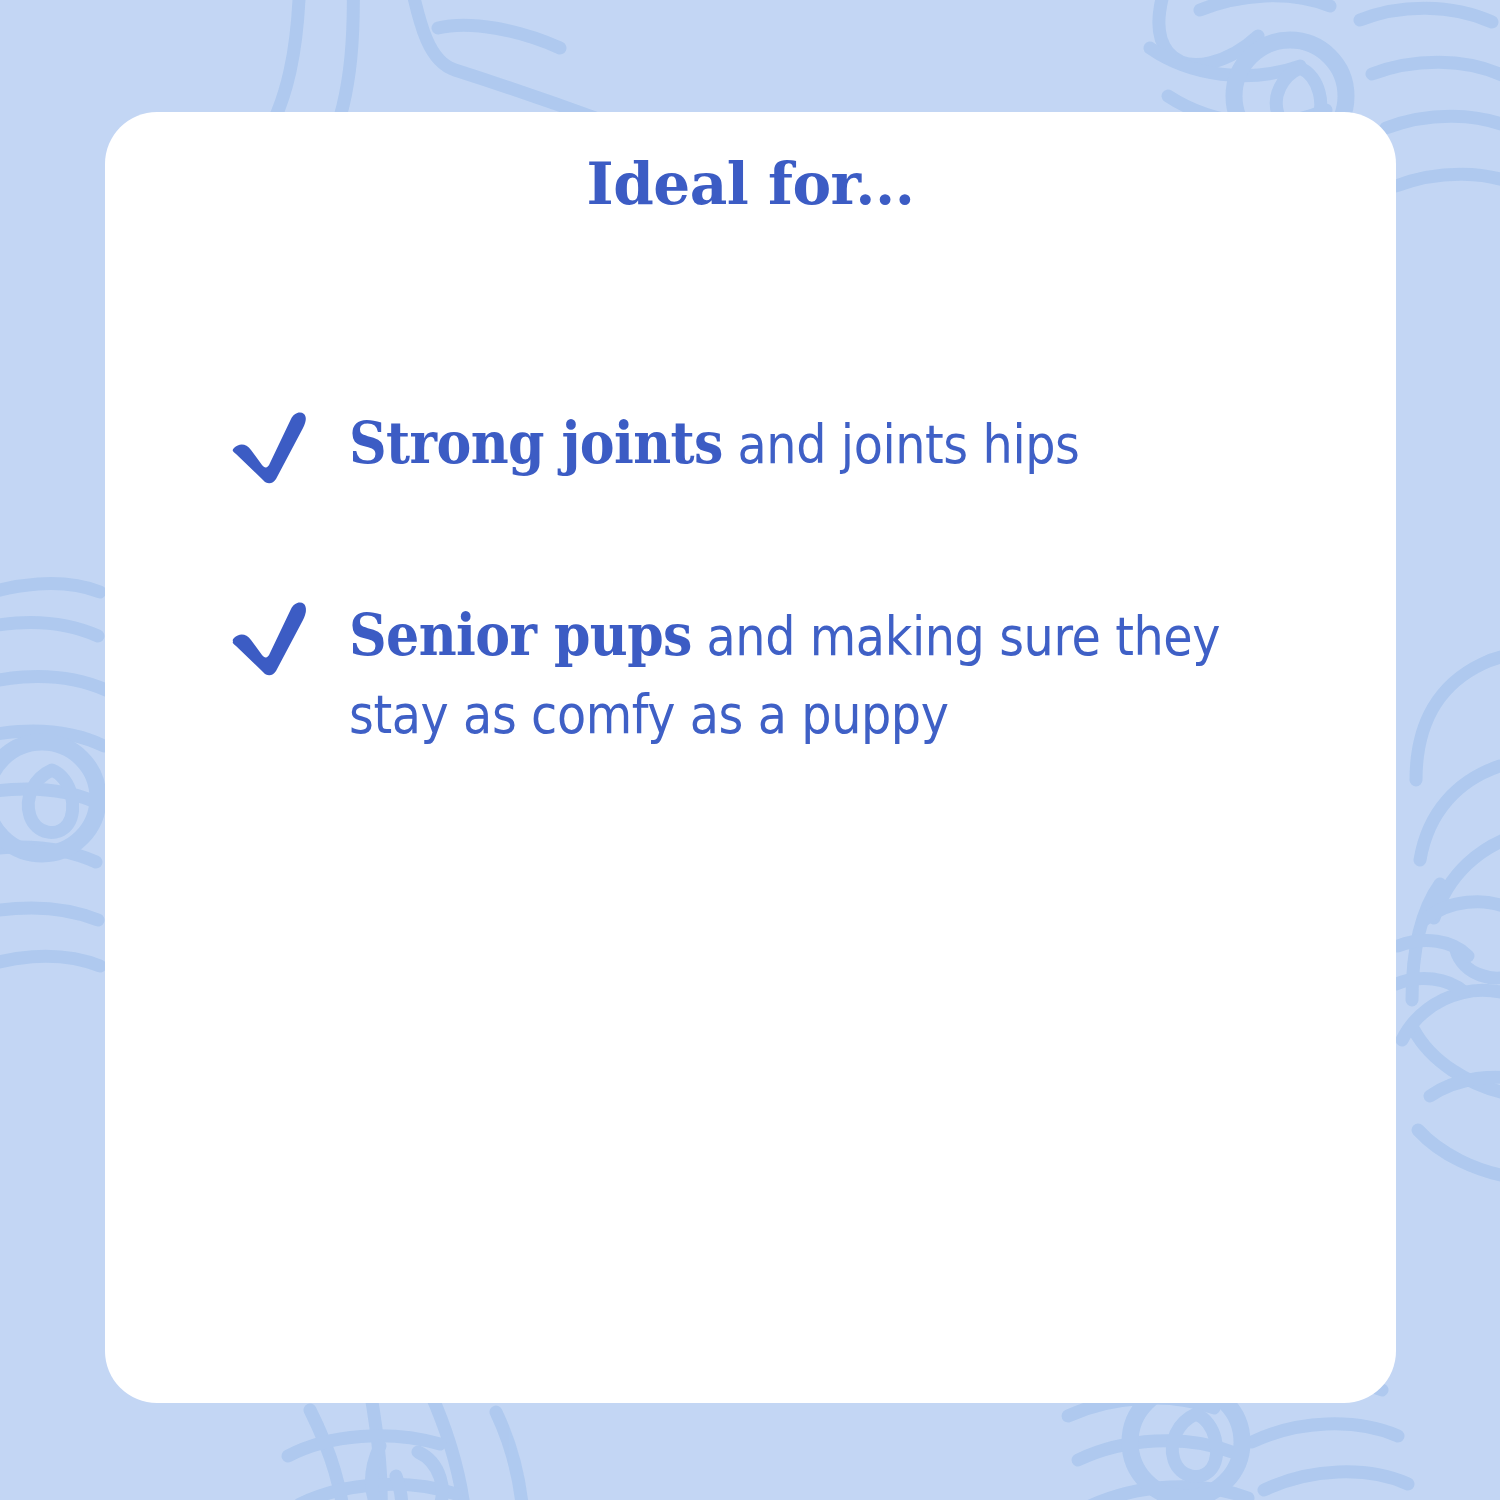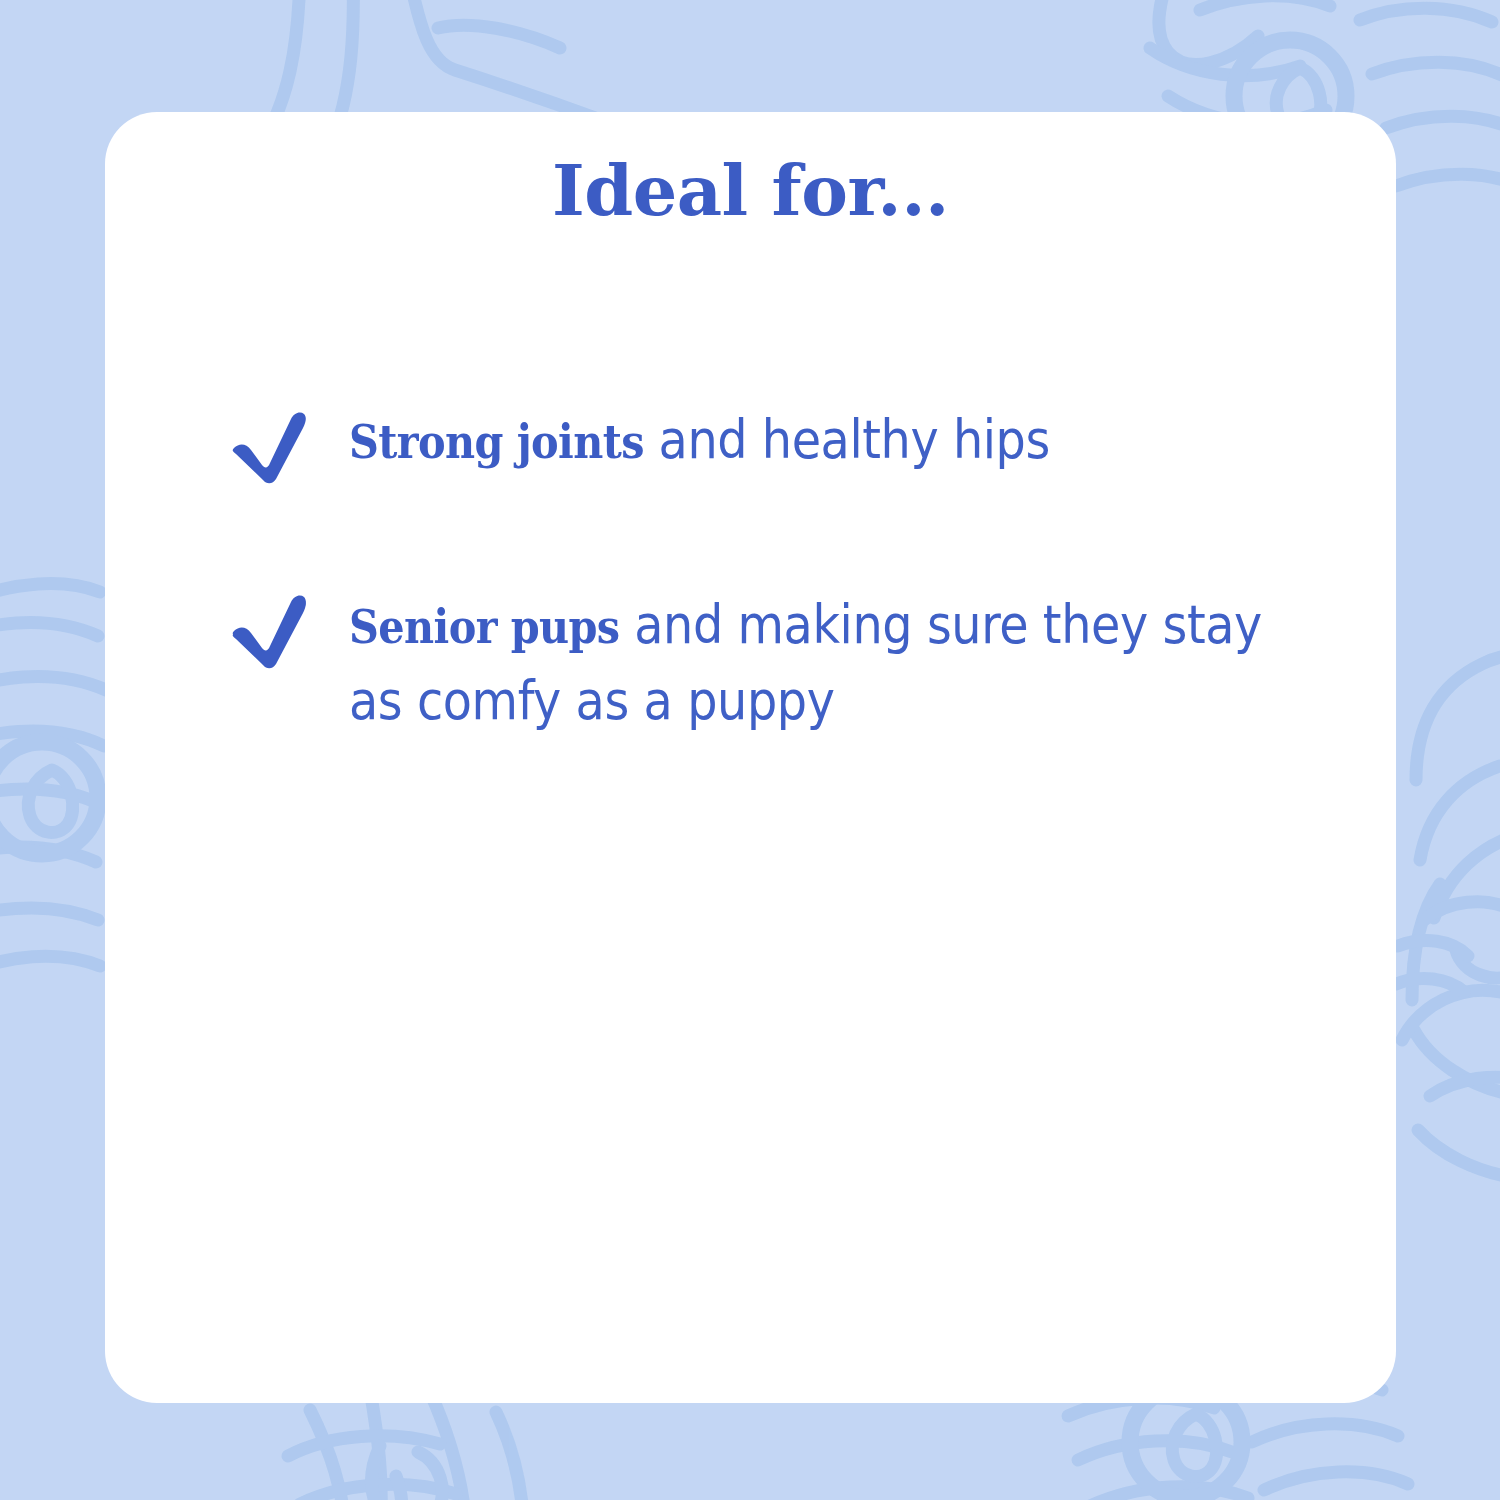--- a/index.html
+++ b/index.html
@@ -46,21 +46,21 @@
   }
 
   #page-title {
     position: absolute;
     left: 0;
     top: 42px;
     width: 100%;
     text-align: center;
     font-family: "DejaVu Serif", "Liberation Serif", serif;
     font-weight: 700;
-    font-size: 70px;
+    font-size: 58px;
     line-height: 1.05;
     letter-spacing: -0.5px;
     color: #3c5cc4;
   }
 
   #benefit-list {
     position: absolute;
     left: 0;
     top: 290px;
     width: 100%;
@@ -91,21 +91,21 @@
     font-size: 53px;
     line-height: 1.42;
     color: #3f60c6;
     letter-spacing: -0.4px;
     font-stretch: condensed;
   }
 
   .benefit-text .lead {
     font-family: "DejaVu Serif", "Liberation Serif", serif;
     font-weight: 700;
-    font-size: 46px;
+    font-size: 58px;
     letter-spacing: -0.6px;
     color: #3c5cc4;
   }
 
   
   #item-0 { margin-bottom: 108px; }
   #item-1 { margin-bottom: 110px; }
 </style>
 </head>
 <body>
@@ -211,21 +211,21 @@
     <div id="page-title">Ideal for...</div>
 
     <div id="benefit-list">
 
       <div class="benefit-item" id="item-0">
         <svg class="check-icon" viewBox="0 0 82 74" xmlns="http://www.w3.org/2000/svg" aria-hidden="true">
           <path d="M5 38 C 10 33, 17 33, 22 40 L 33 55 C 36 59, 39 58, 41 53
                    L 62 9 C 65 3, 71 1, 75 4 C 78 7, 77 12, 74 18
                    L 47 69 C 44 74, 38 75, 34 70 L 7 44 C 3 41, 3 40, 5 38 Z" fill="#3c5cc4"></path>
         </svg>
-        <span class="benefit-text"><span class="lead">Strong joints</span><span> and healthy hips</span></span>
+        <span class="benefit-text"><span class="lead">Strong joints</span><span> and joints hips</span></span>
       </div>
 
       <div class="benefit-item" id="item-1">
         <svg class="check-icon" viewBox="0 0 82 74" xmlns="http://www.w3.org/2000/svg" aria-hidden="true">
           <path d="M5 38 C 10 33, 17 33, 22 40 L 33 55 C 36 59, 39 58, 41 53
                    L 62 9 C 65 3, 71 1, 75 4 C 78 7, 77 12, 74 18
                    L 47 69 C 44 74, 38 75, 34 70 L 7 44 C 3 41, 3 40, 5 38 Z" fill="#3c5cc4"></path>
         </svg>
       </div>
 

